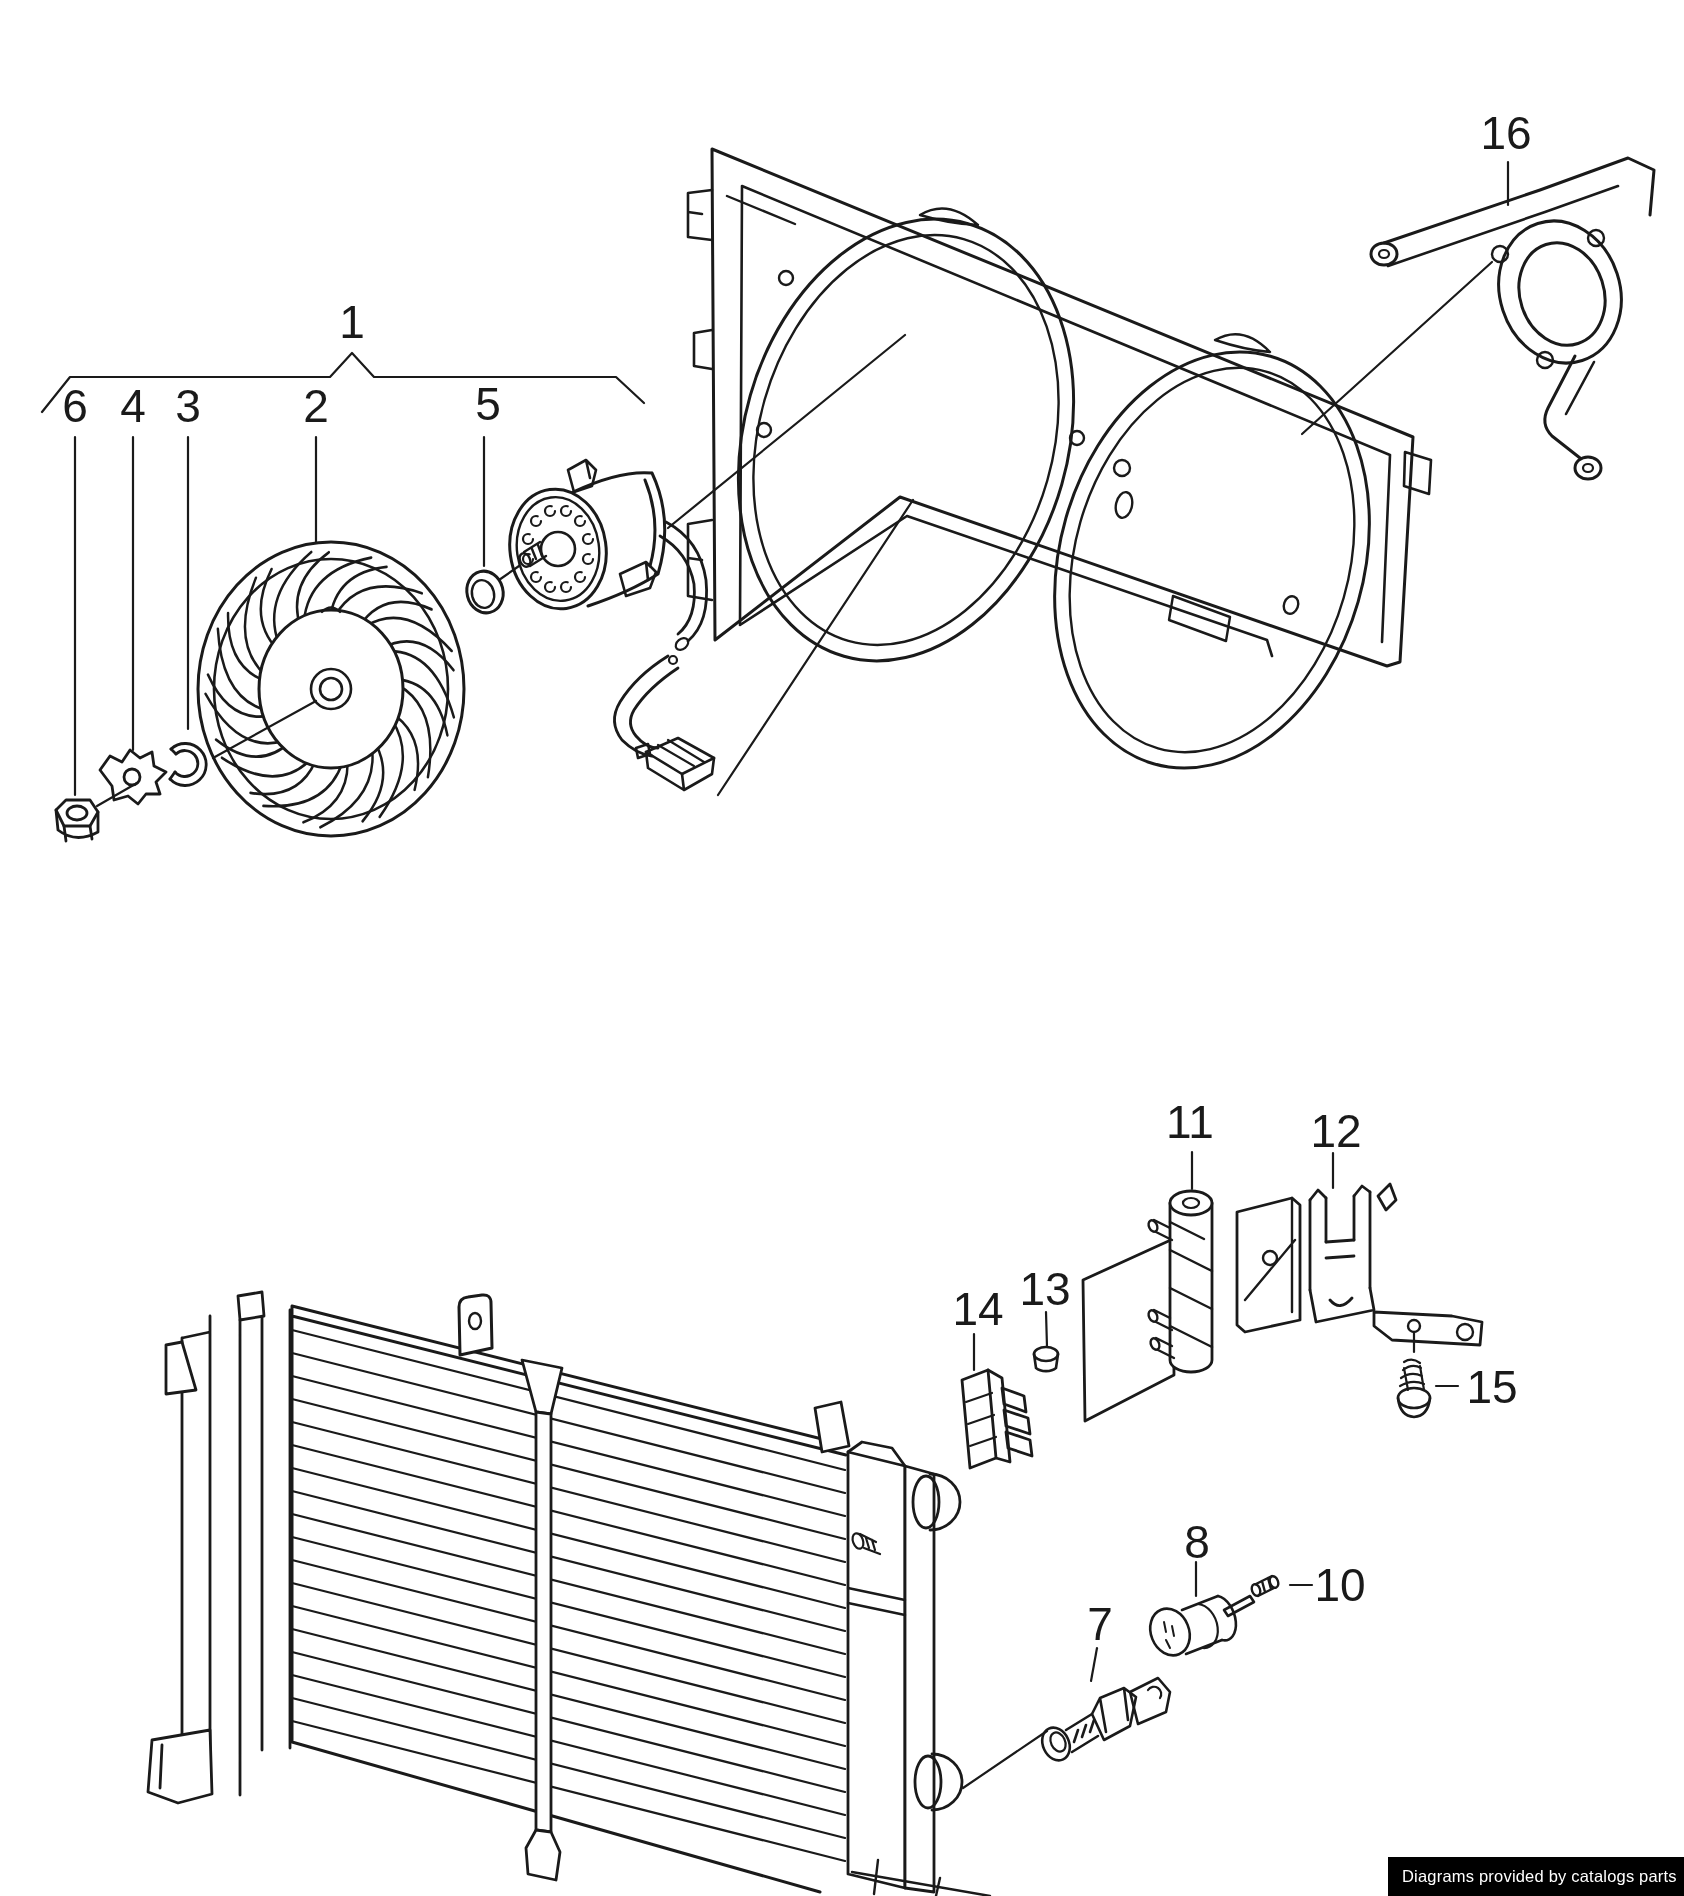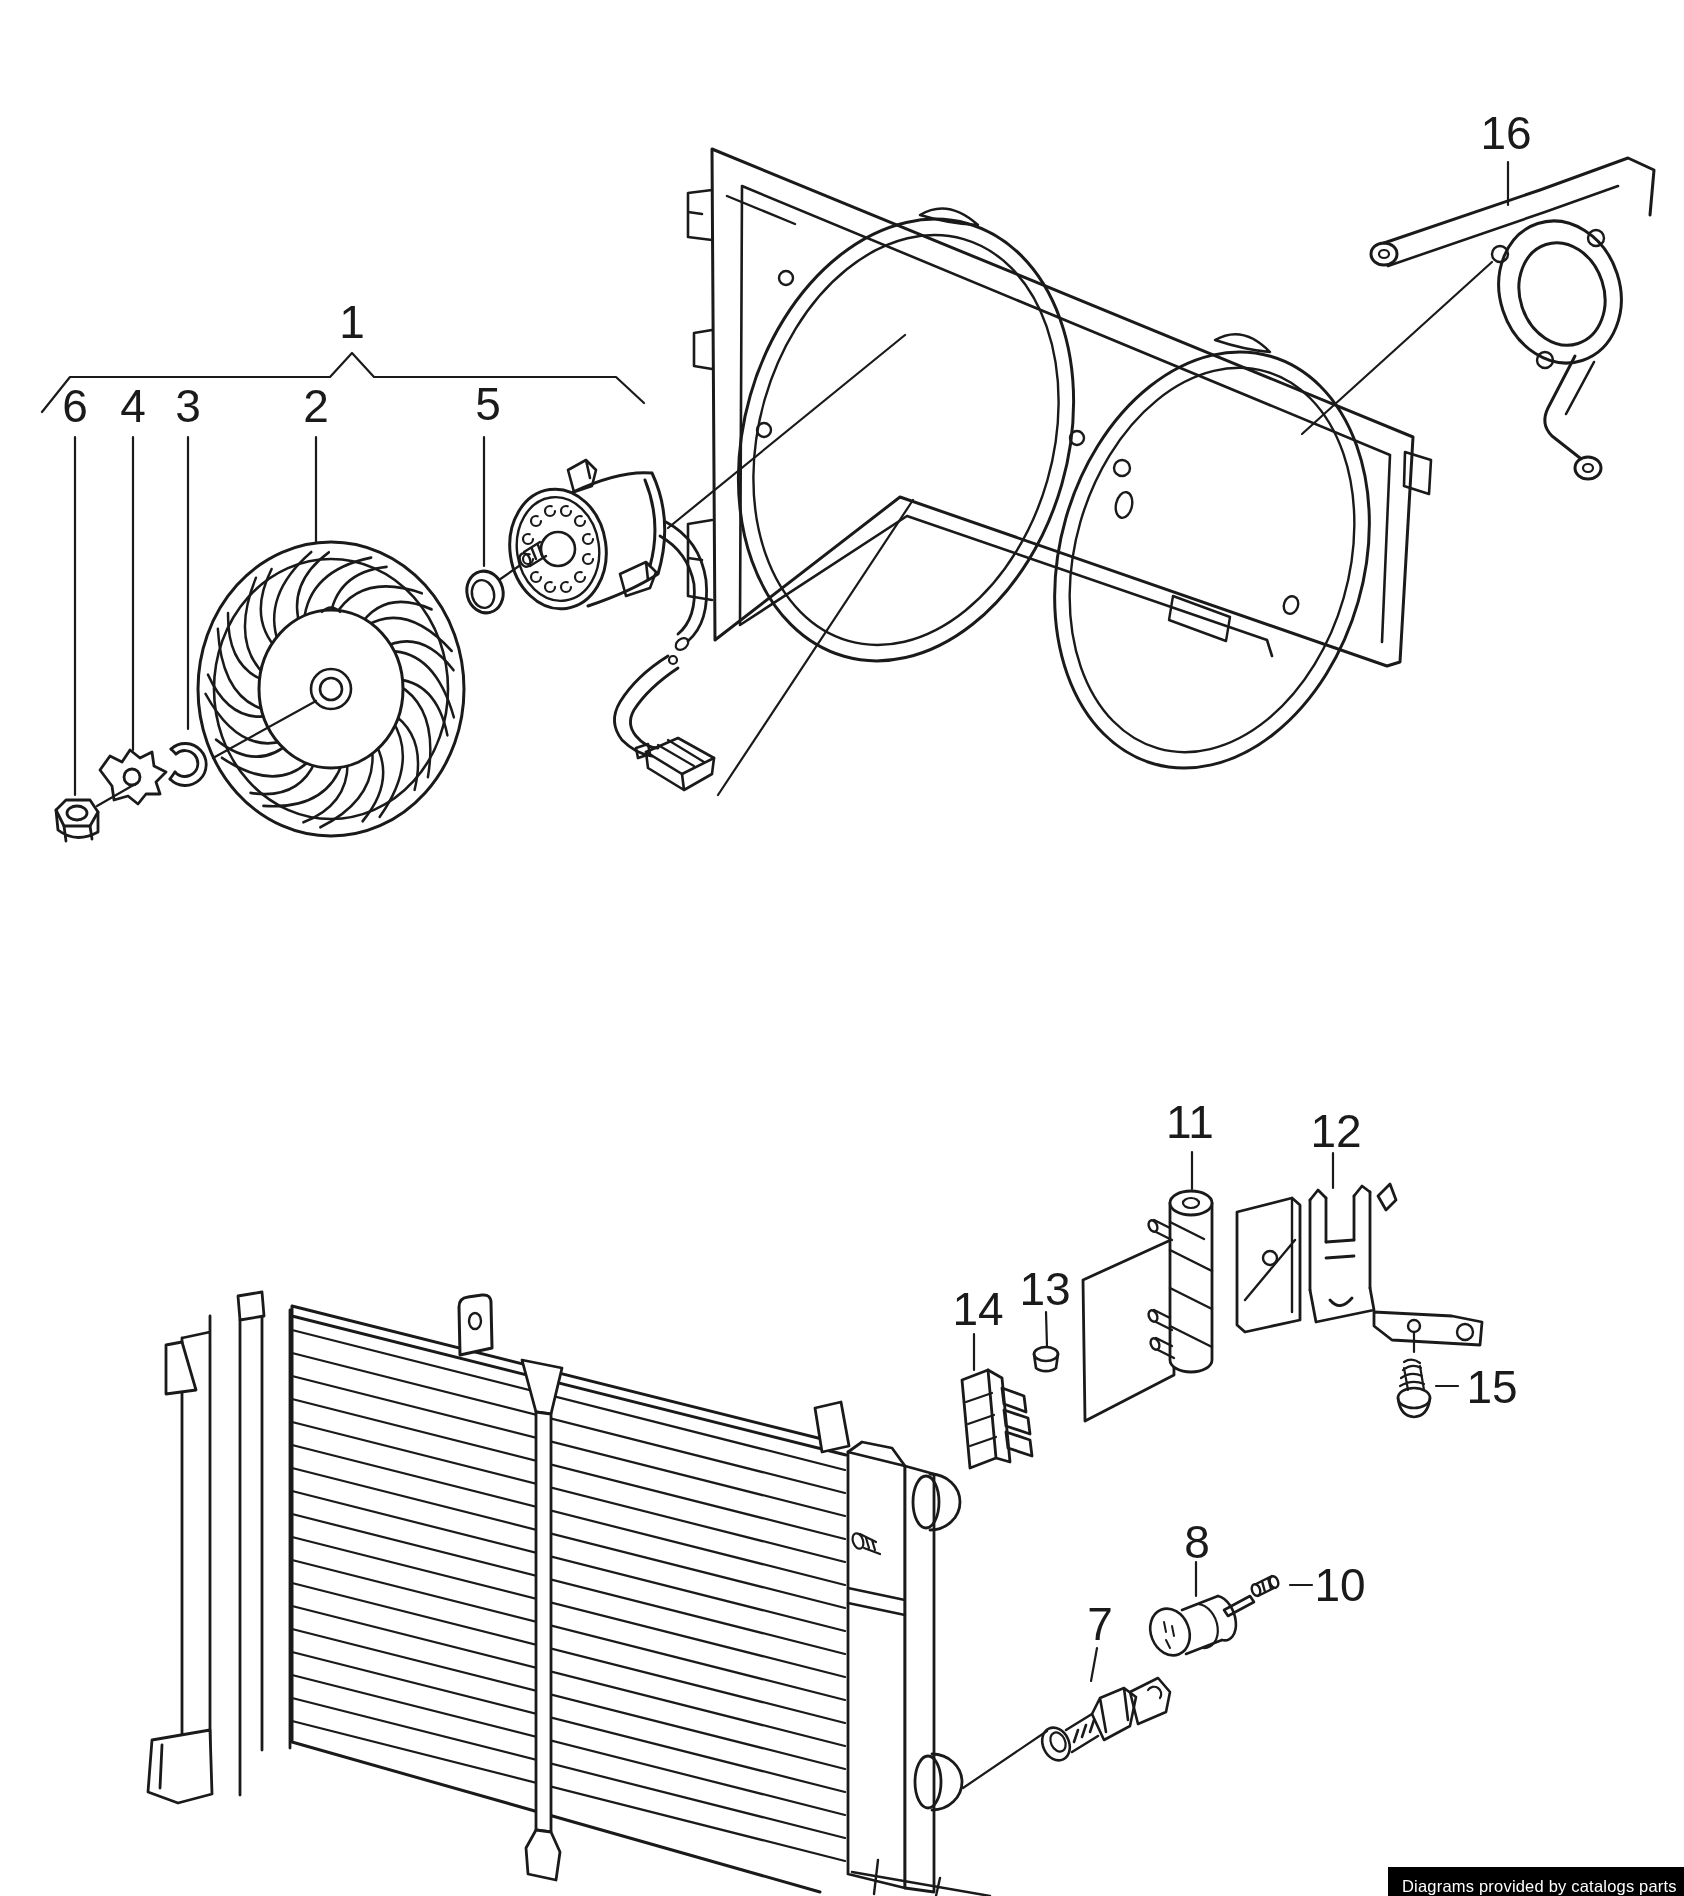--- a/index.html
+++ b/index.html
@@ -1,20 +1,20 @@
 <!DOCTYPE html>
 <html><head>
 <meta charset="utf-8">
 <style>
   html,body{margin:0;padding:0;background:#888;}
   .stage{position:relative;width:1684px;height:1896px;background:#ffffff;overflow:hidden;
          font-family:"Liberation Sans",sans-serif;}
   .stage svg{position:absolute;left:0;top:0;}
   .part-num{font-family:"Liberation Sans",sans-serif;font-size:46px;fill:#1a1a1a;}
-  .watermark{position:absolute;right:0;bottom:0;width:296px;height:29px;background:#000;
+  .watermark{position:absolute;right:0;bottom:0;width:296px;height:39px;background:#000;
              color:#fff;font-size:16.5px;line-height:39px;padding-left:14px;box-sizing:border-box;
              letter-spacing:.2px;white-space:nowrap;}
 </style>
 </head>
 <body>
 
 <div class="stage">
 <svg width="1684" height="1896" viewBox="0 0 1684 1896" fill="none" stroke="#1a1a1a" stroke-width="3" stroke-linecap="round" stroke-linejoin="round">
 
   <defs>

